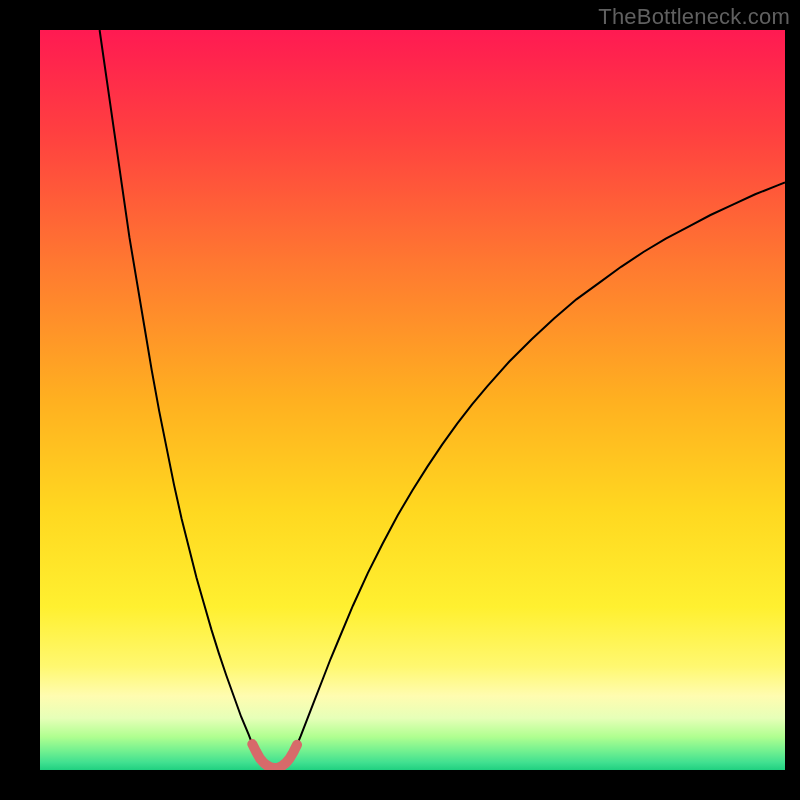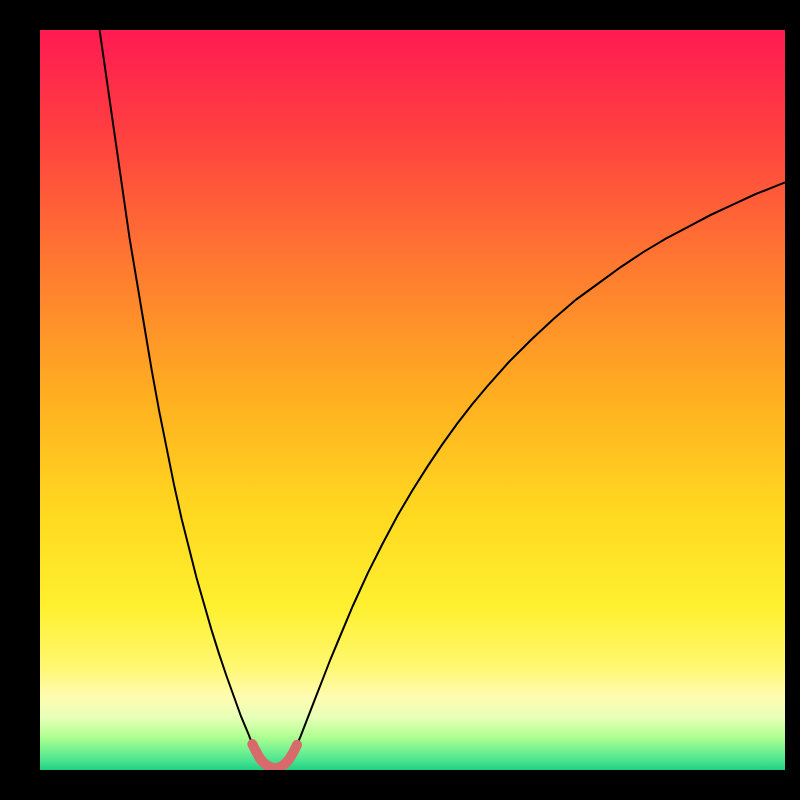--- a/index.html
+++ b/index.html
@@ -38,20 +38,21 @@
     overflow: hidden;
   }
   svg {
     display: block;
   }
 </style>
 </head>
 <body>
 
 <div class="frame">
+  <div class="watermark">TheBottleneck.com</div>
 
   <div class="plot-area">
     <svg id="chart-svg" width="745" height="740" viewBox="0 0 745 740">
       <defs>
         <linearGradient id="bg-grad" x1="0" y1="0" x2="0" y2="1">
             <stop offset="0%" stop-color="#ff1a52"></stop>
             <stop offset="14%" stop-color="#ff4040"></stop>
             <stop offset="32%" stop-color="#ff7a30"></stop>
             <stop offset="50%" stop-color="#ffb020"></stop>
             <stop offset="65%" stop-color="#ffd820"></stop>

